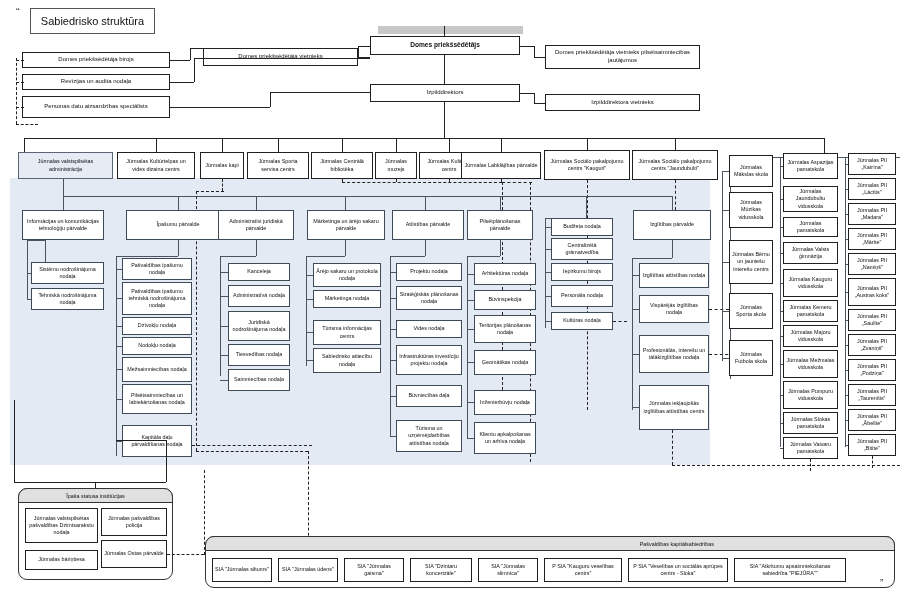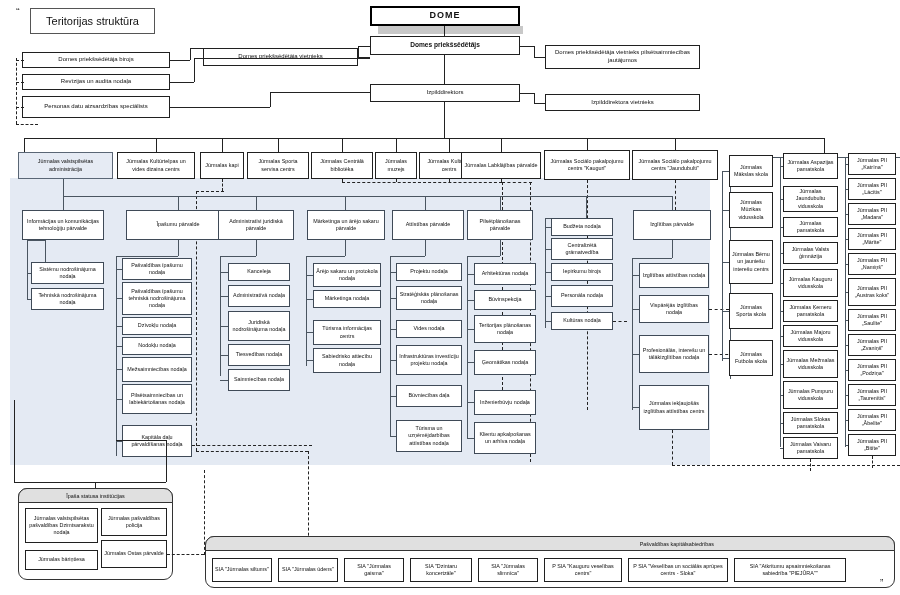--- a/index.html
+++ b/index.html
@@ -33,24 +33,23 @@
   .quote{position:absolute;font-size:11px;color:#333;}
 </style>
 </head>
 <body>
 
 <div id="canvas">
 
   <div class="panel" style="left:10px;top:178px;width:700px;height:287px;"></div>
 
   <div class="quote" style="left:16px;top:6px;">“</div>
-  <div class="title-box" style="left:30px;top:8px;width:125px;height:26px;">Teritorijas struktūra</div>
+  <div class="title-box" style="left:30px;top:8px;width:125px;height:26px;">Sabiedrisko struktūra</div>
 
   <div class="shadow" style="left:378px;top:26px;width:145px;height:8px;"></div>
-  <div class="box thick b" style="left:370px;top:6px;width:150px;height:20px;font-size:9px;letter-spacing:1px;">DOME</div>
 
   <div class="box dark b" style="left:370px;top:36px;width:150px;height:19px;font-size:6.6px;">Domes priekšsēdētājs</div>
 
   <div class="box dark" style="left:203px;top:48px;width:155px;height:18px;font-size:6px;">Domes priekšsēdētāja vietnieks</div>
 
   <div class="box dark" style="left:545px;top:45px;width:155px;height:24px;font-size:6px;">Domes priekšsēdētāja vietnieks pilsētsaimniecības jautājumos</div>
 
   <div class="box dark" style="left:370px;top:84px;width:150px;height:18px;font-size:6px;">Izpilddirektors</div>
 
   <div class="box dark" style="left:545px;top:94px;width:155px;height:17px;font-size:6px;">Izpilddirektora vietnieks</div>

